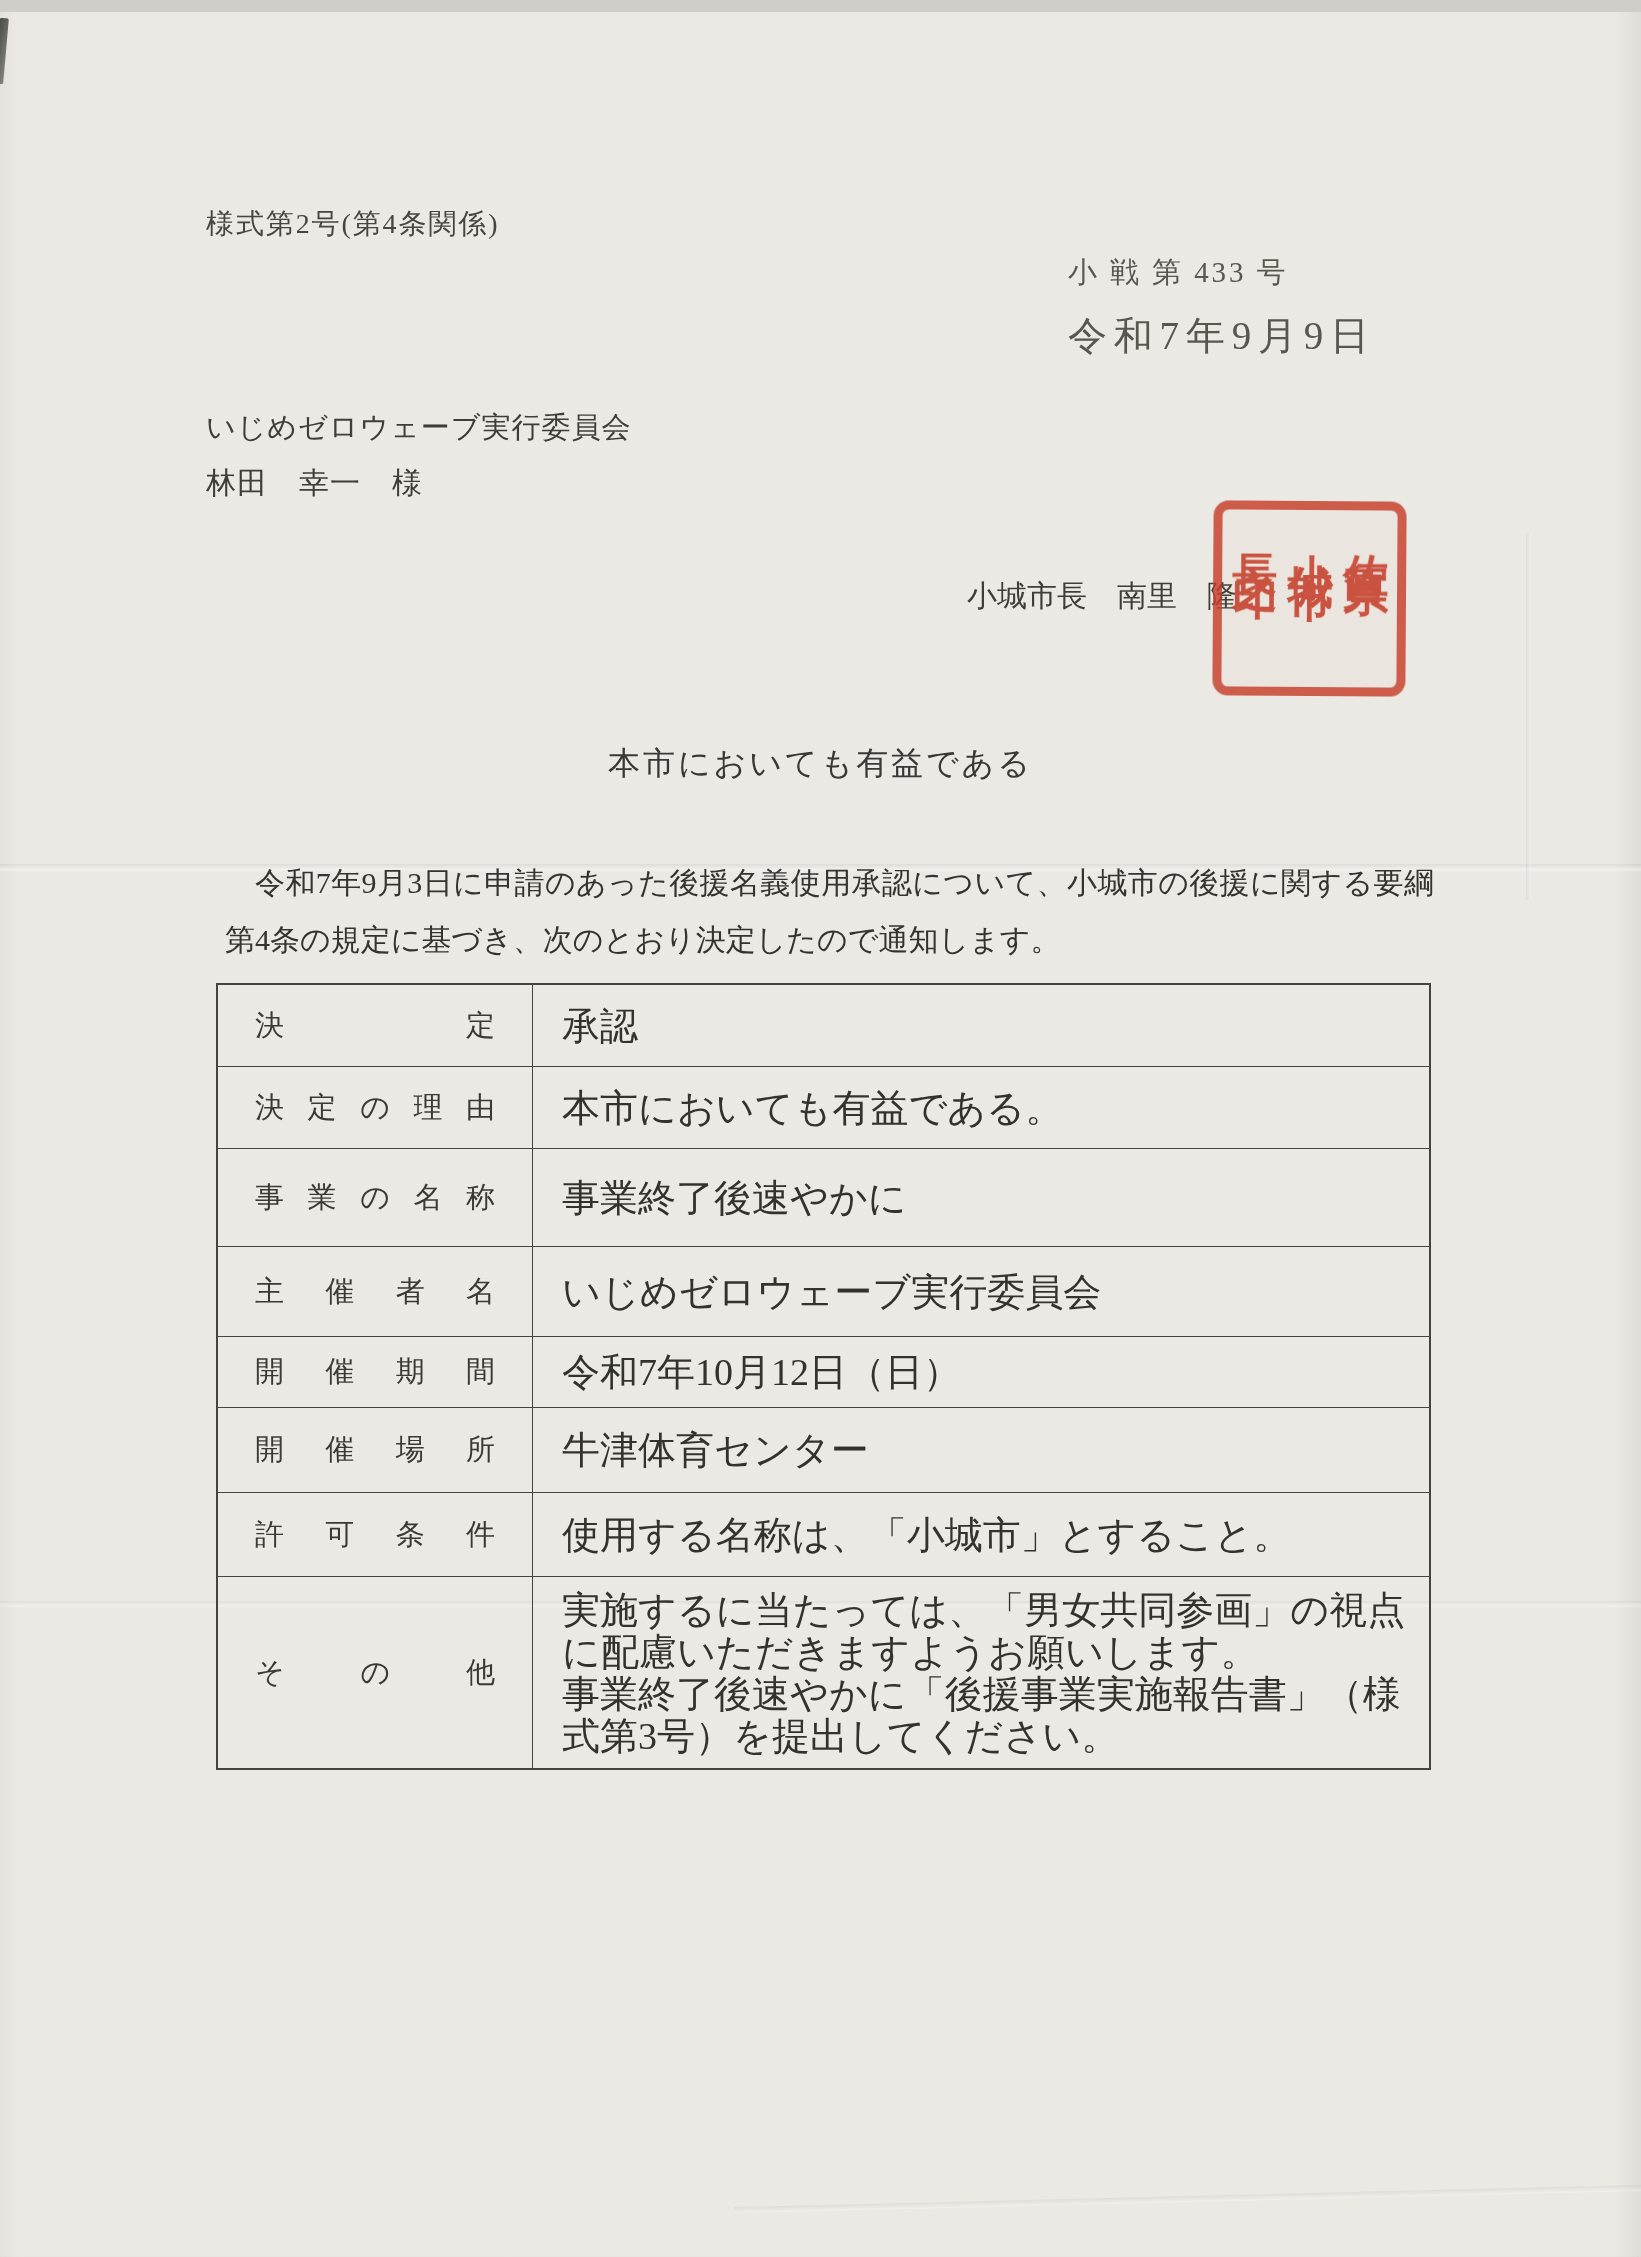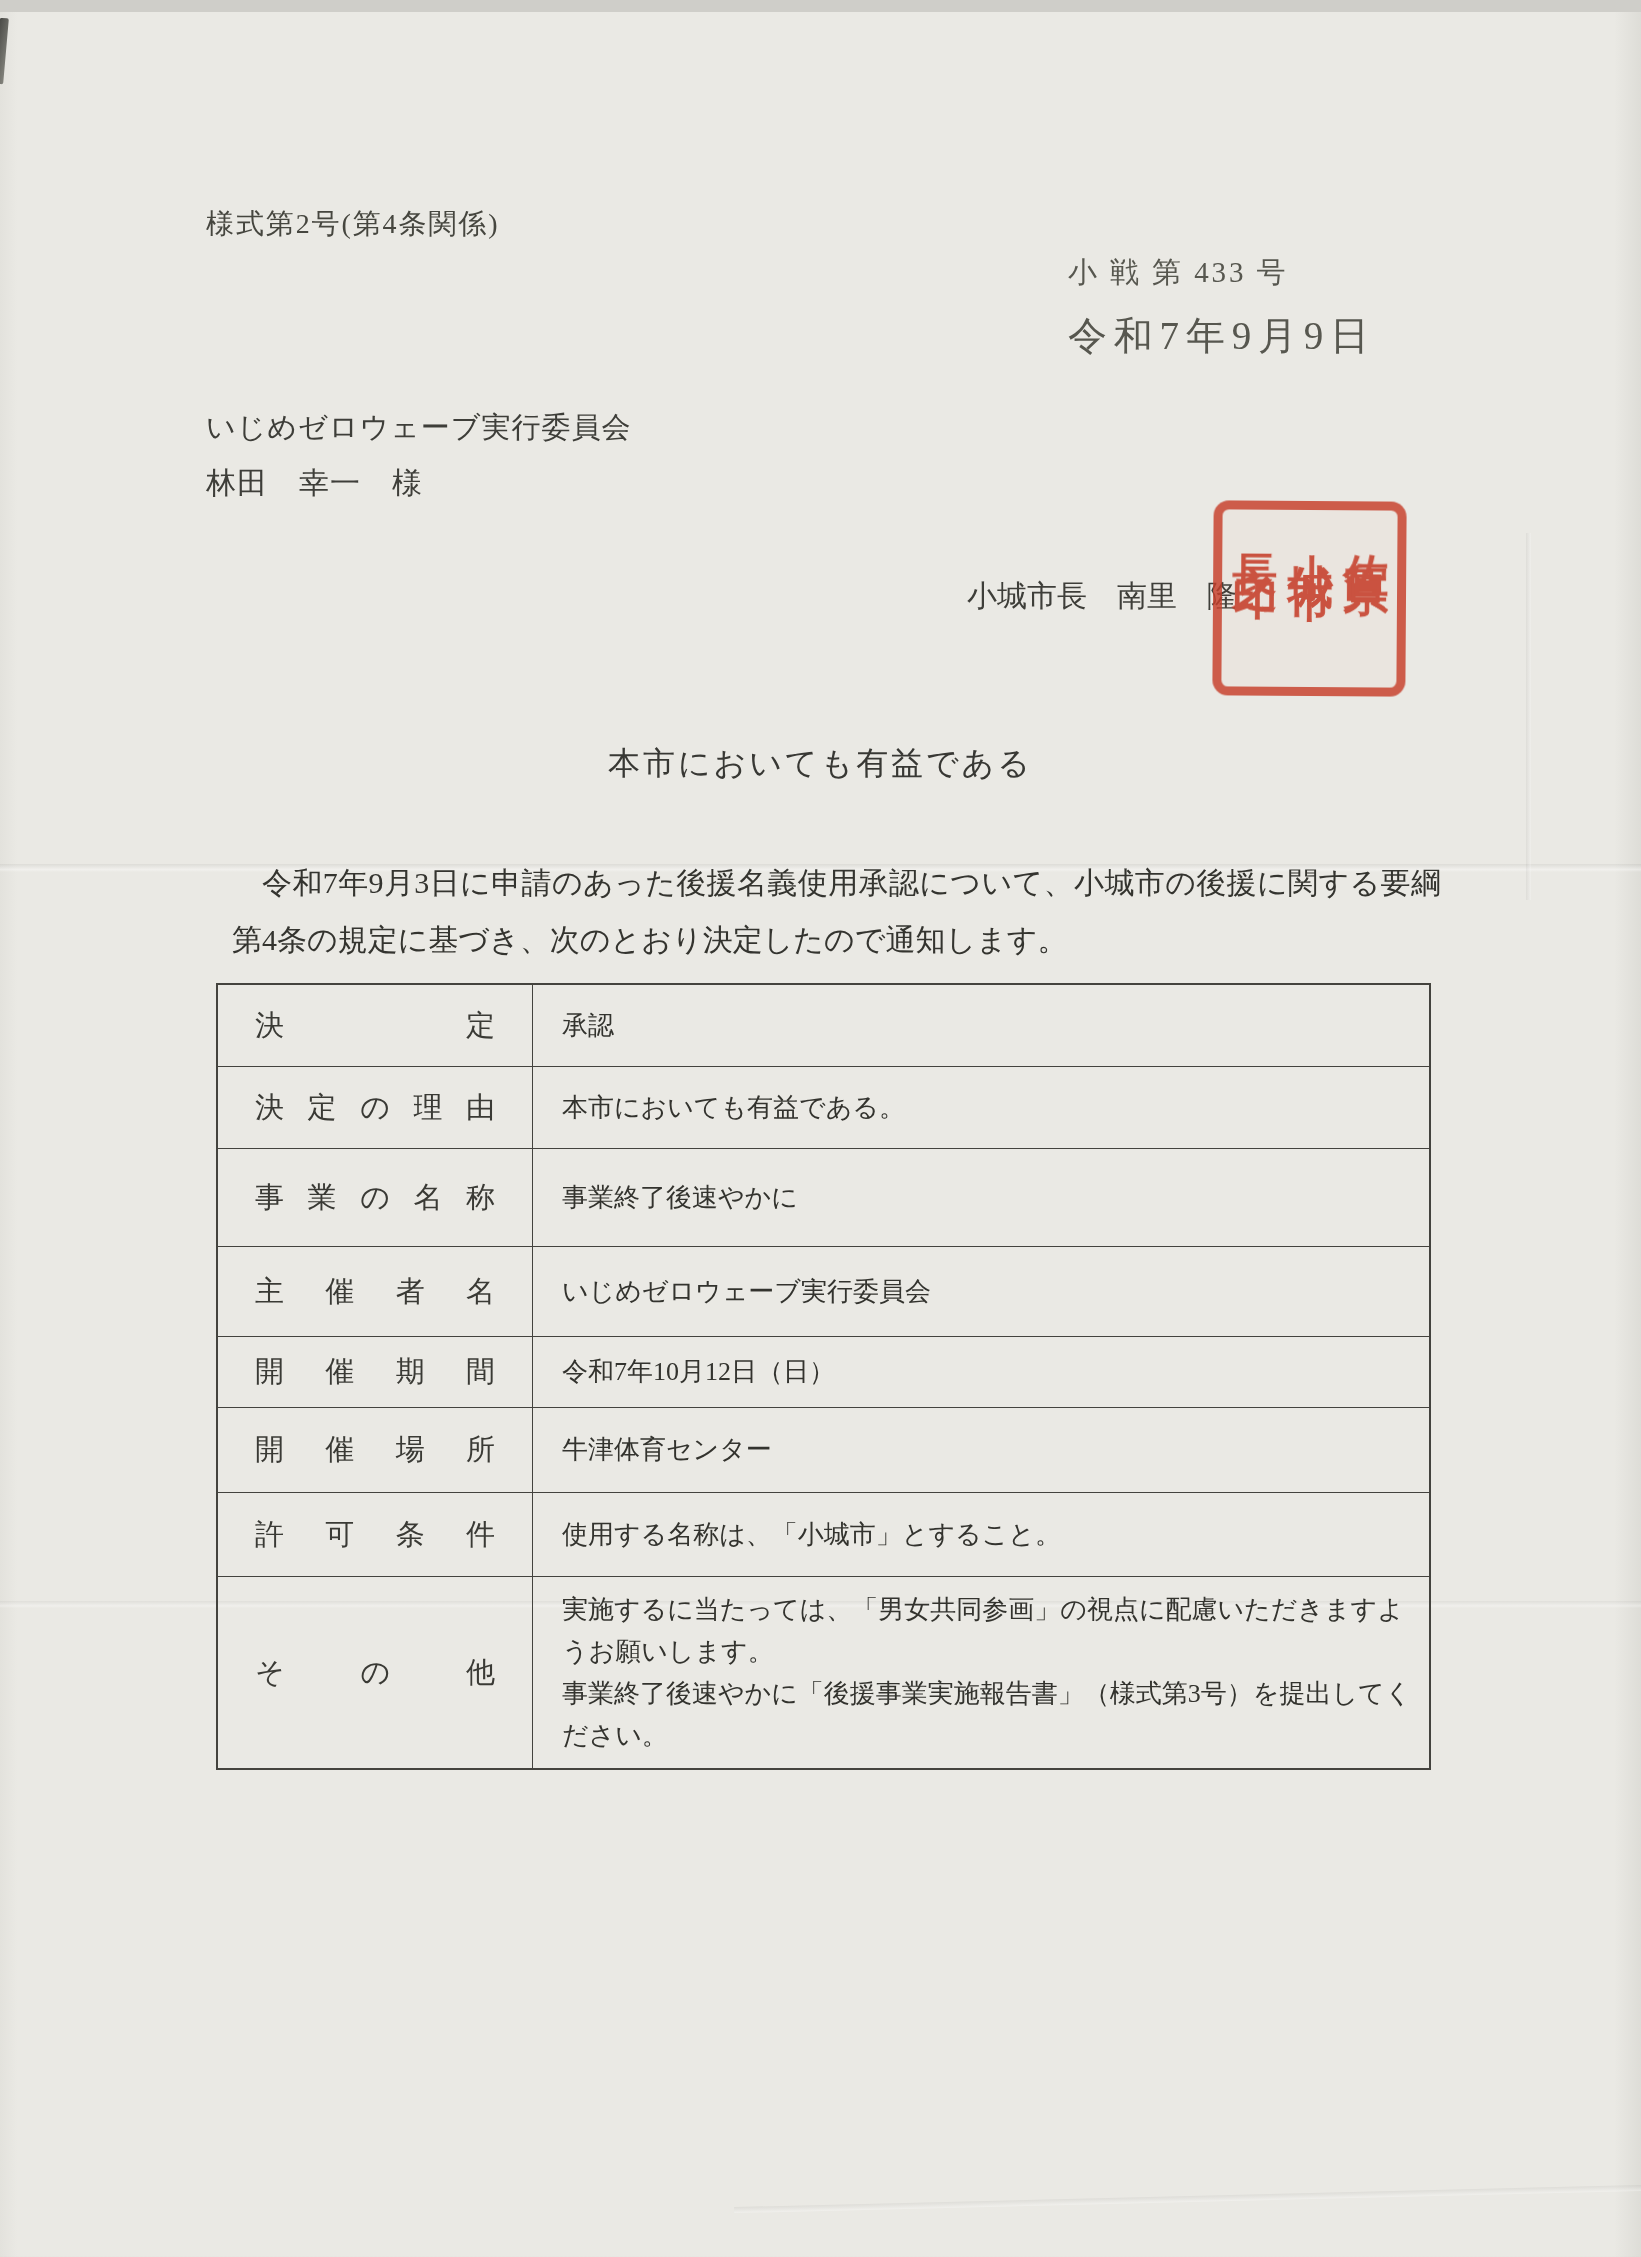--- a/index.html
+++ b/index.html
@@ -46,33 +46,33 @@
     padding:7.7px 9.7px;display:flex;flex-direction:row-reverse;justify-content:space-between;
     color:#c1402c;filter:blur(0.4px) saturate(1.05);transform:rotate(0.4deg);
     background:rgba(230,120,100,0.04);
   }
   .seal-col{writing-mode:vertical-rl;text-orientation:upright;font-size:45px;line-height:1;
     letter-spacing:9.7px;font-weight:700;opacity:0.88;}
 
   .doc-title{position:absolute;left:0;top:730px;width:1641px;text-align:center;
     font-size:32px;letter-spacing:2.9px;color:#383834;}
 
-  .body-par{position:absolute;left:232px;top:842px;width:1209px;
+  .body-par{position:absolute;left:225px;top:842px;width:1209px;
     font-size:30px;line-height:57px;text-indent:1em;text-align:justify;color:#34342f;}
 
   .decision-table{
     position:absolute;left:216px;top:971px;width:1211px;
     border:2.9px solid #44433e;border-collapse:collapse;
   }
   .t-row{display:grid;grid-template-columns:315px 1fr;}
   .t-row + .t-row{border-top:1.9px solid #44433e;}
   .t-label{border-right:1.9px solid #44433e;padding:9.7px 37px;display:flex;flex-direction:column;justify-content:center;
     font-size:29px;color:#3a3a35;}
   .t-value{padding:11.6px 15.4px 11.6px 29px;display:flex;flex-direction:column;justify-content:center;
-    font-size:26px;color:#33332e;line-height:42px;}
+    font-size:38px;color:#33332e;line-height:42px;}
   [data-justify]{display:flex;justify-content:space-between;}
   .h1{min-height:81px}.h2{min-height:81px}.h3{min-height:97px}.h4{min-height:89px}
   .h5{min-height:70px}.h6{min-height:84px}.h7{min-height:83px}.h8{min-height:154px}
   .t-value p{margin:0;}
 </style>
 </head>
 <body>
 
 <div class="page">
 

